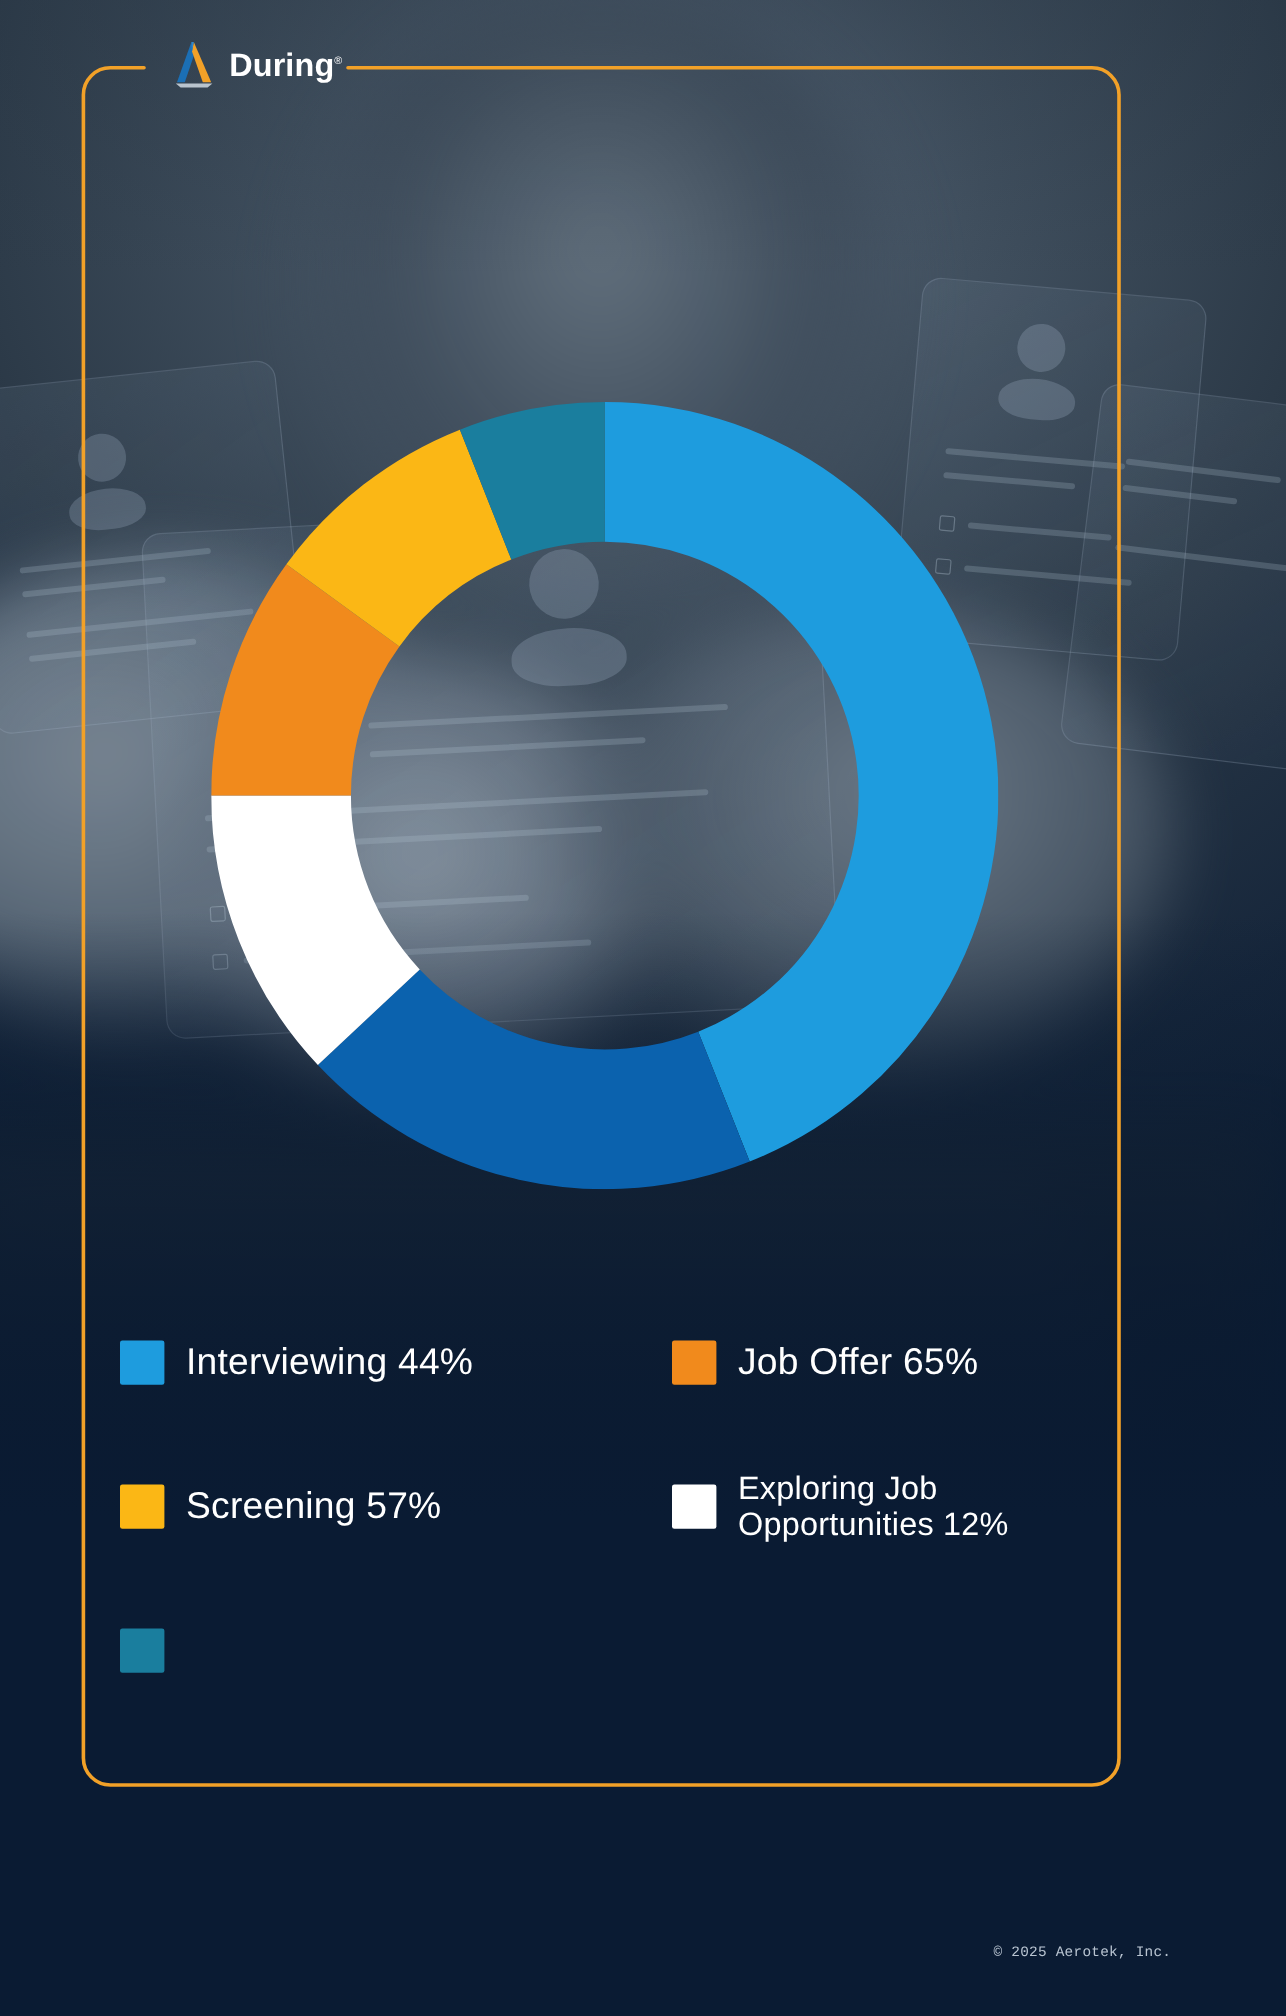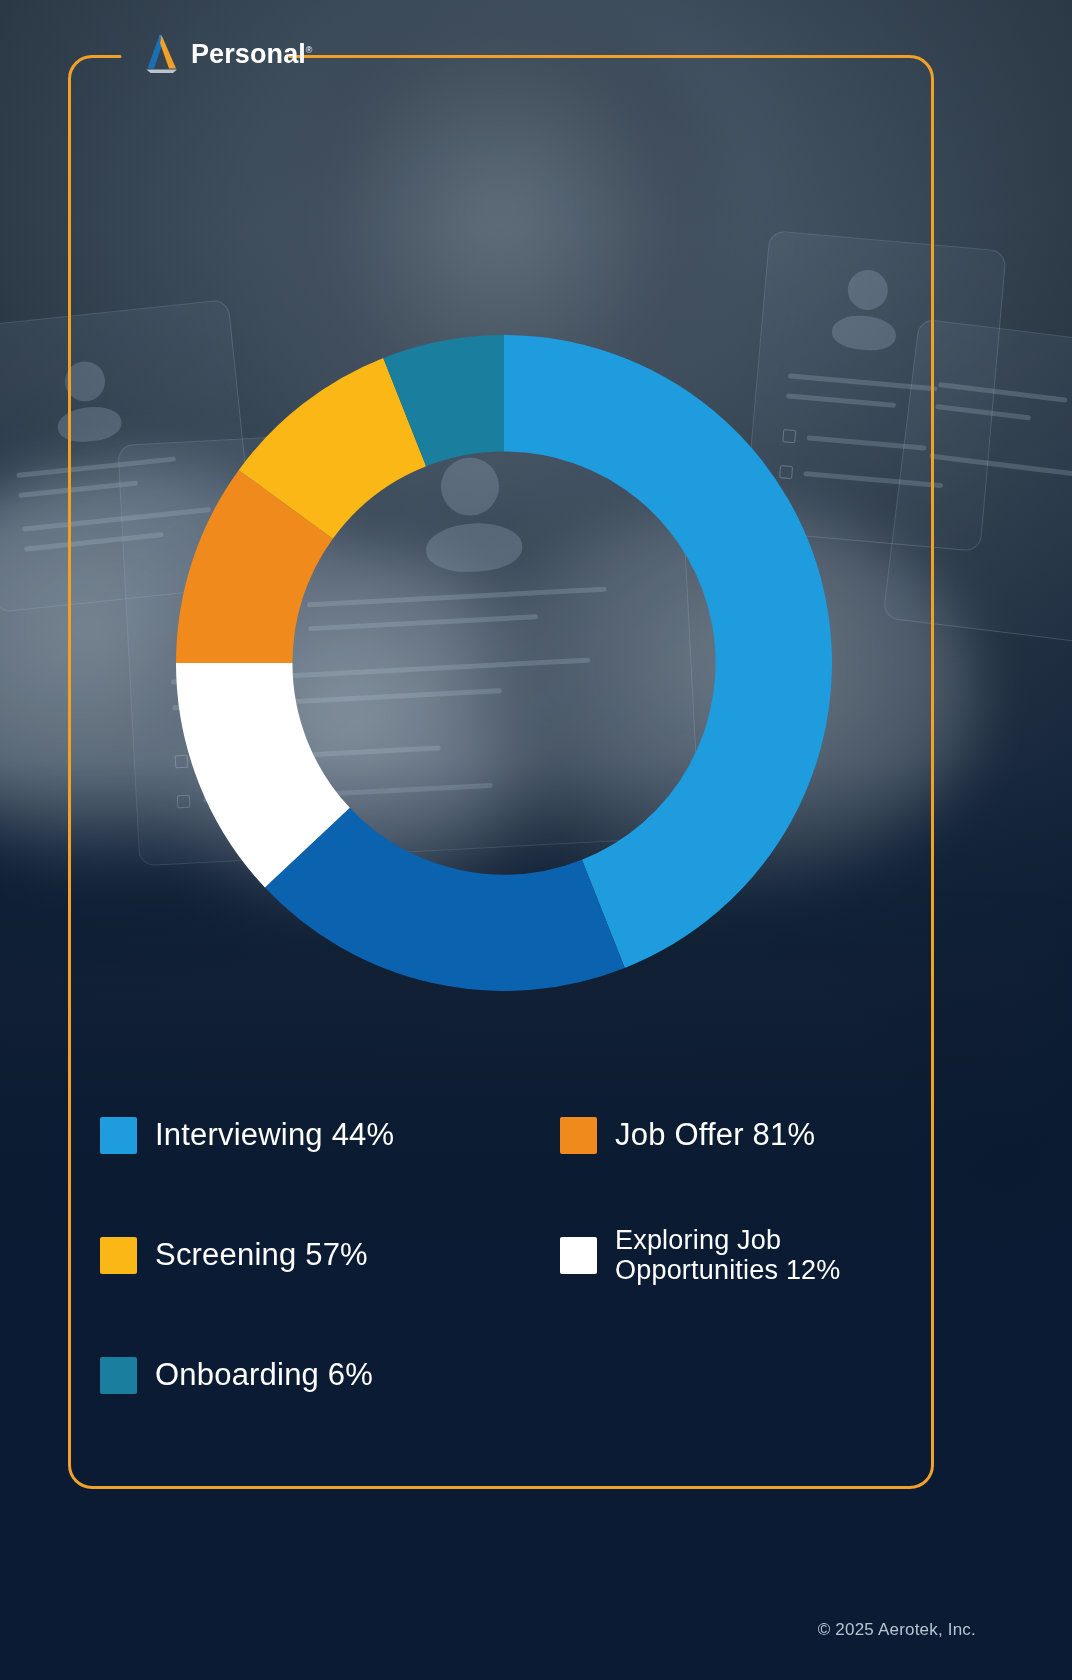--- a/index.html
+++ b/index.html
@@ -88,21 +88,21 @@
   .sw{width:37px;height:37px;flex:0 0 37px;border-radius:2px;}
   .lg-label{
     color:#ffffff;font-size:31px;font-weight:400;line-height:1.12;
     letter-spacing:.2px;white-space:pre-line;
   }
   .two-line .lg-label{font-size:27px;}
 
   
   #copyright{
     position:absolute;right:96px;top:1620px;
-    color:#c8d3df;font-size:17px;letter-spacing:.2px;opacity:.92;
+    color:#c8d3df;font-size:12px;letter-spacing:.2px;opacity:.92;font-family:Liberation Mono, monospace;
   }
 </style>
 </head>
 <body>
 
 <div id="bg">
   <div class="bg-base"></div>
   <div class="bg-blur">
     <div class="blob b1"></div>
     <div class="blob b2"></div>
@@ -172,21 +172,21 @@
 
       <path d="M21.5 2 L9.5 35.5 L16 35.5 L23.5 13.5 Z" fill="#1B6FB5"></path>
 
       <path d="M23.5 2 L22 10 L31 35.5 L38 35.5 Z" fill="#F2A128"></path>
 
       <path d="M21.5 2 L23.5 2 L22 10 Z" fill="#2F86CC"></path>
 
       <path d="M8.5 36.5 L39 36.5 L35 40 L12.5 40 Z" fill="#B9C4CE"></path>
     </svg>
   </span>
-  <span class="word"><span>Personal</span><span class="tm">®</span></span>
+  <span class="word"><span>During</span><span class="tm">®</span></span>
 </div>
 
 <h1 id="title">
 </h1>
 
 <div id="donut">
   <svg id="donut-svg" width="656" height="656" viewBox="0 0 656 656">
       <path d="M 328 58.22000000000003 A 269.78 269.78 0 0 1 427.3126418232724 578.8351003629325" stroke="#1E9CDE" stroke-width="116.44" fill="none"></path>
       <path d="M 427.3126418232724 578.8351003629325 A 269.78 269.78 0 0 1 131.33884369425158 512.6771182374416" stroke="#0B62AE" stroke-width="116.44" fill="none"></path>
       <path d="M 131.33884369425158 512.6771182374416 A 269.78 269.78 0 0 1 58.22000000000003 328.00000000000006" stroke="#FFFFFF" stroke-width="116.44" fill="none"></path>
@@ -199,37 +199,36 @@
 <div id="legend">
   <div class="lg-cell">
     <div class="lg-item">
       <span class="sw" style="background: rgb(30, 156, 222);"></span>
       <span class="lg-label">Interviewing 44%</span>
     </div>
   </div>
   <div class="lg-cell">
     <div class="lg-item">
       <span class="sw" style="background: rgb(241, 138, 28);"></span>
-      <span class="lg-label">Job Offer 81%</span>
+      <span class="lg-label">Job Offer 65%</span>
     </div>
   </div>
   <div class="lg-cell">
     <div class="lg-item">
       <span class="sw" style="background: rgb(251, 183, 21);"></span>
       <span class="lg-label">Screening 57%</span>
     </div>
   </div>
   <div class="lg-cell two-line">
     <div class="lg-item">
       <span class="sw" style="background: rgb(255, 255, 255);"></span>
       <span class="lg-label">Exploring Job
 Opportunities 12%</span>
     </div>
   </div>
   <div class="lg-cell">
     <div class="lg-item">
       <span class="sw" style="background: rgb(26, 126, 158);"></span>
-      <span class="lg-label">Onboarding 6%</span>
     </div>
   </div>
 </div>
 
 <div id="copyright">© 2025 Aerotek, Inc.</div>
 
 </body></html>

